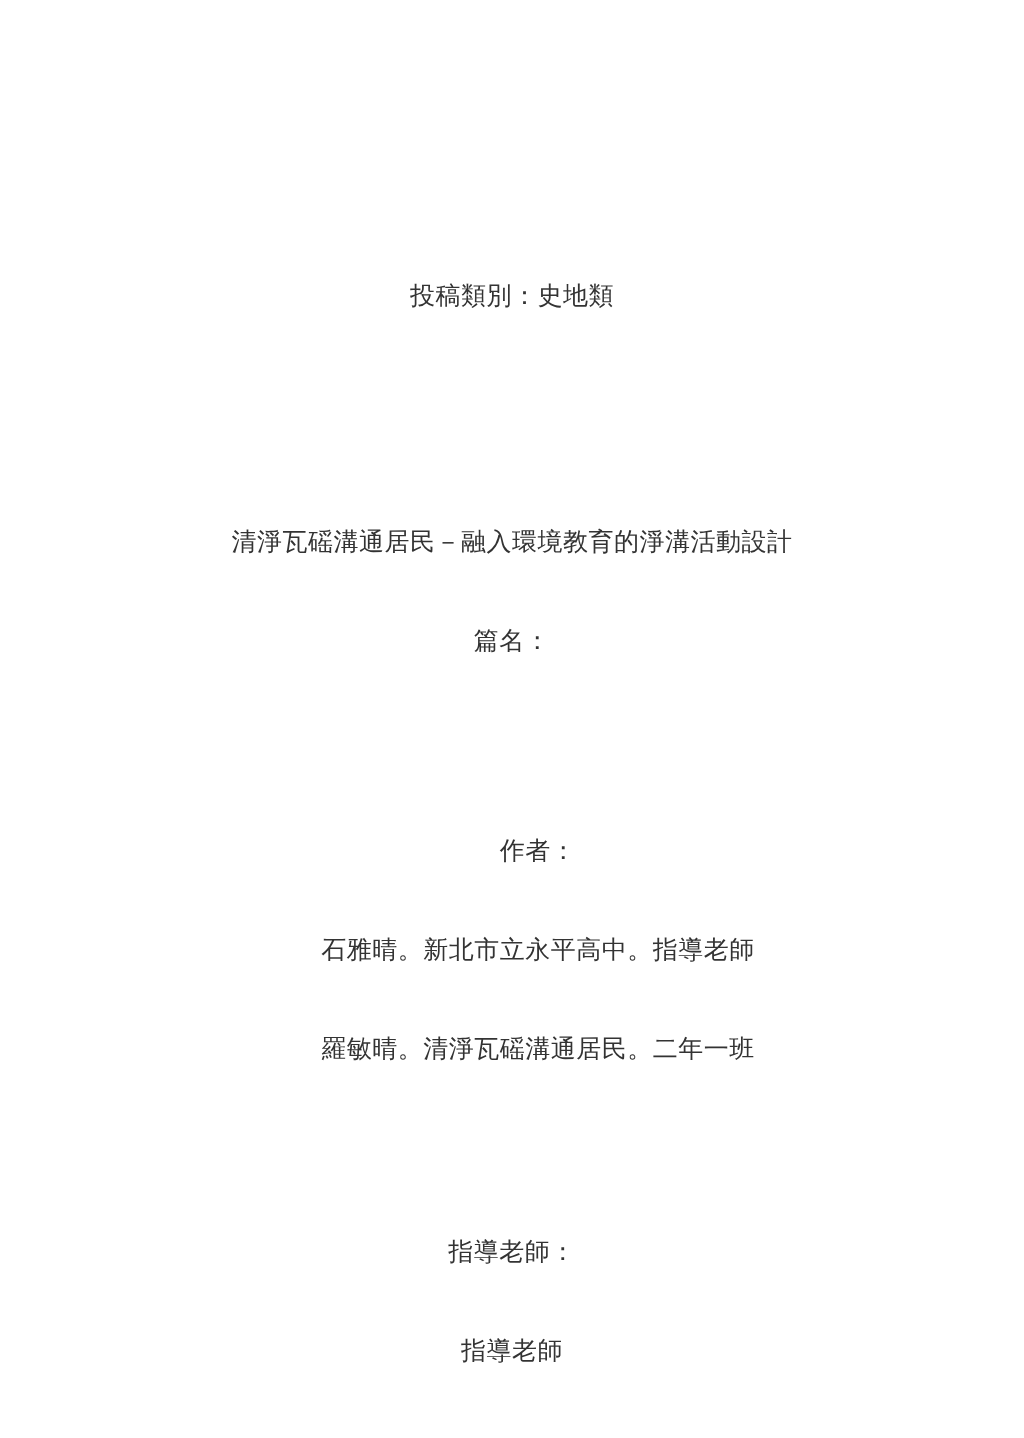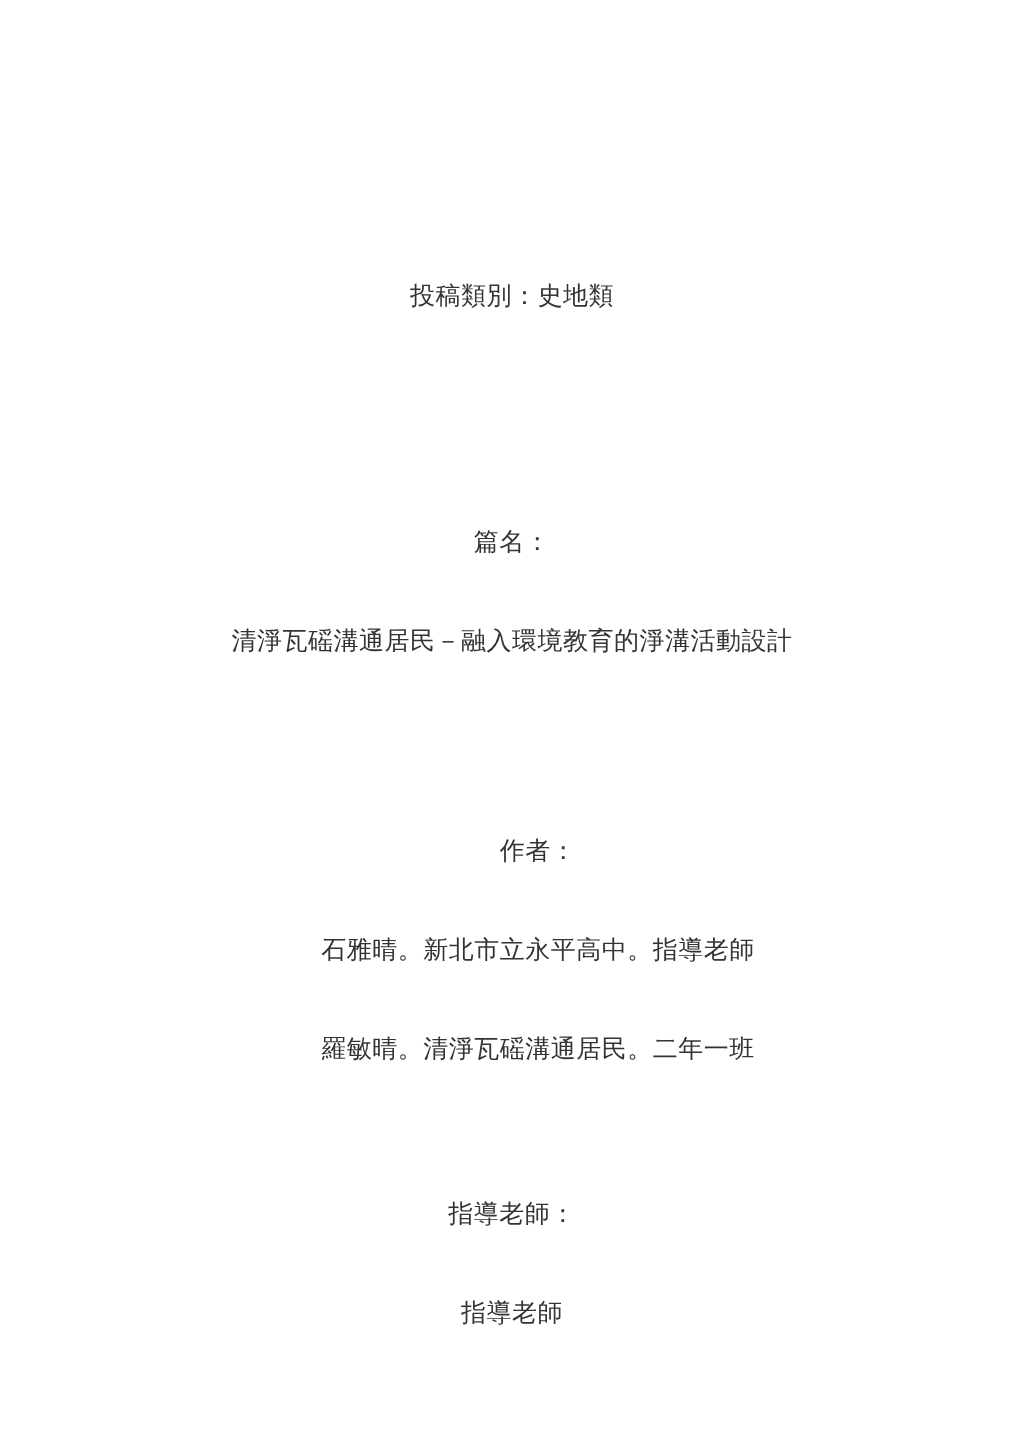--- a/index.html
+++ b/index.html
@@ -22,35 +22,35 @@
     width: 100%;
     text-align: center;
     font-size: 25px;
     line-height: 33px;
     letter-spacing: 0.5px;
     white-space: pre;
   }
   .block-category { top: 213px; }
   .block-title    { top: 459px; }
   .block-authors  { top: 768px; padding-left: 26px; }
-  .block-advisor  { top: 1133px; font-family: Liberation Mono, monospace; }
+  .block-advisor  { top: 1169px; }
   .line { display: block; }
 </style>
 </head>
 <body>
 
 <div class="page">
 
   <div class="text-block block-category">
     <span class="line">投稿類別：史地類</span>
   </div>
 
   <div class="text-block block-title">
+    <span class="line">清淨瓦磘溝通居民－融入環境教育的淨溝活動設計</span>
     <span class="line">篇名：</span>
-    <span class="line">清淨瓦磘溝通居民－融入環境教育的淨溝活動設計</span>
   </div>
 
   <div class="text-block block-authors">
     <span class="line">作者：</span>
     <span class="line">石雅晴。新北市立永平高中。指導老師</span>
     <span class="line">羅敏晴。清淨瓦磘溝通居民。二年一班</span>
   </div>
 
   <div class="text-block block-advisor">
     <span class="line">指導老師：</span>

